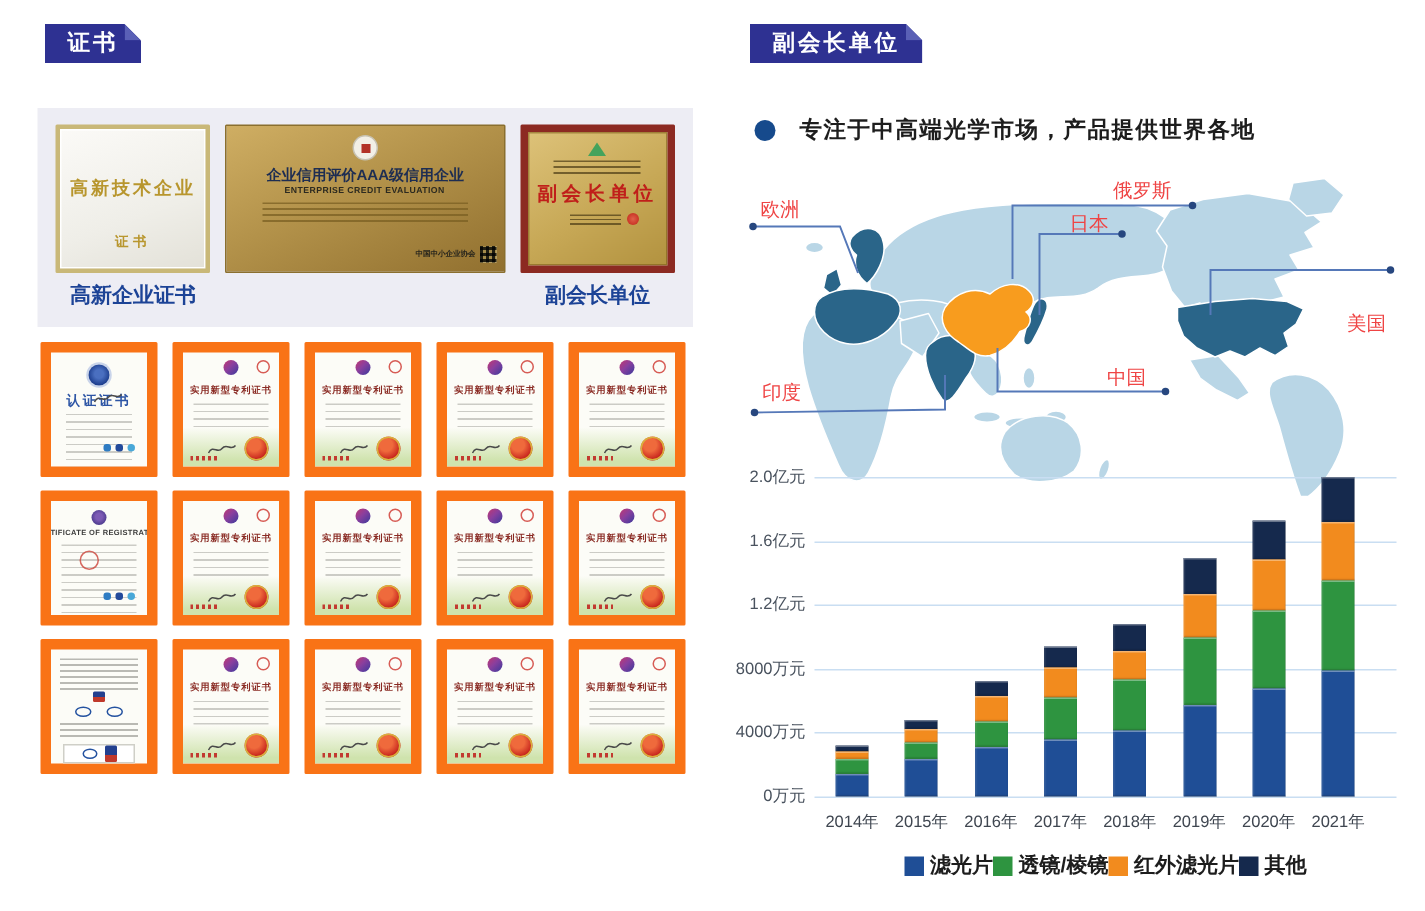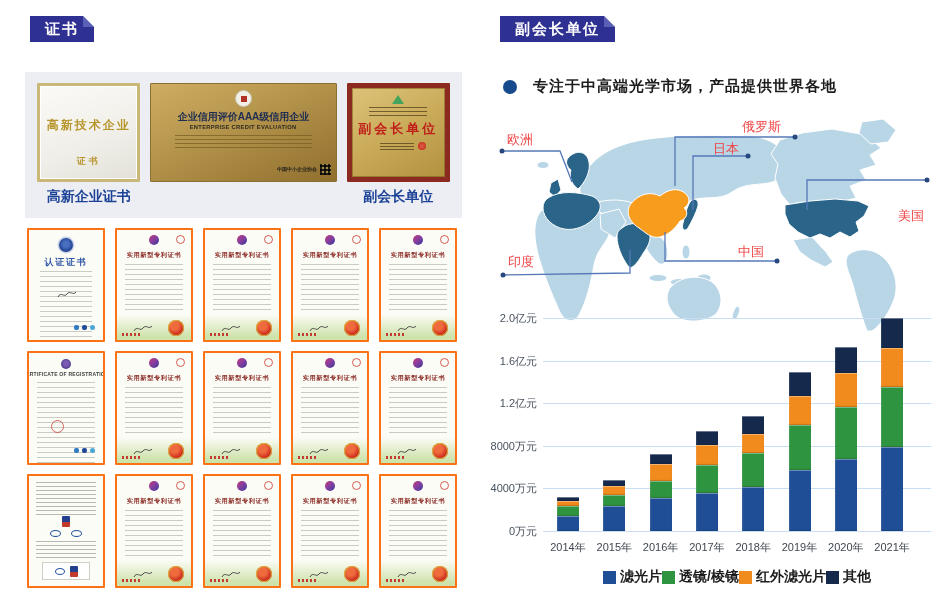--- a/index.html
+++ b/index.html
@@ -55,21 +55,21 @@
   .c3-lines{width:62%;height:10px;margin-top:3px;
     background:repeating-linear-gradient(180deg,#4a3a14 0 1px,transparent 1px 4px);opacity:.7;}
   .c3-title{font-size:13px;font-weight:bold;color:#c01f1a;letter-spacing:3px;margin-top:3px;white-space:nowrap;}
   .c3-foot{width:60%;margin-top:4px;display:flex;justify-content:flex-end;align-items:center;gap:4px;}
   .c3-foot .ln{width:34px;height:7px;background:repeating-linear-gradient(180deg,#4a3a14 0 1px,transparent 1px 3px);opacity:.7;}
   .c3-foot .seal{width:8px;height:8px;border-radius:50%;background:radial-gradient(#e0604a,#bf2317);}
 
   
   #cert-grid{position:absolute;left:27px;top:228px;width:430px;
     display:grid;grid-template-columns:repeat(5,1fr);column-gap:10px;row-gap:9px;}
-  .cell{height:114px;border:2px solid #f97316;background:#fcfcf7;box-sizing:border-box;
+  .cell{height:90px;border:7px solid #f97316;background:#fcfcf7;box-sizing:border-box;
     position:relative;display:flex;flex-direction:column;align-items:center;overflow:hidden;border-radius:1px;}
   .tiny{font-size:10px;white-space:nowrap;}
   .p-head{width:100%;height:14px;position:relative;margin-top:4px;}
   .d-logo{position:absolute;left:50%;top:1px;transform:translateX(-50%);width:10px;height:10px;border-radius:50%;
     background:linear-gradient(135deg,#c2386f 0%,#8a3f9e 45%,#3a3a9c 100%);}
   .p-stamp{position:absolute;right:6px;top:1px;width:9px;height:9px;border-radius:50%;
     border:1.5px solid #d04038;box-sizing:border-box;opacity:.85;}
   .p-title{color:#8a2b24;font-weight:bold;transform:scale(.62);transform-origin:center;letter-spacing:1px;}
   .p-lines{width:78%;flex:1;margin:2px auto 0;
     background:repeating-linear-gradient(180deg,#c3c3bd 0 1px,transparent 1px 5px);opacity:.85;}

